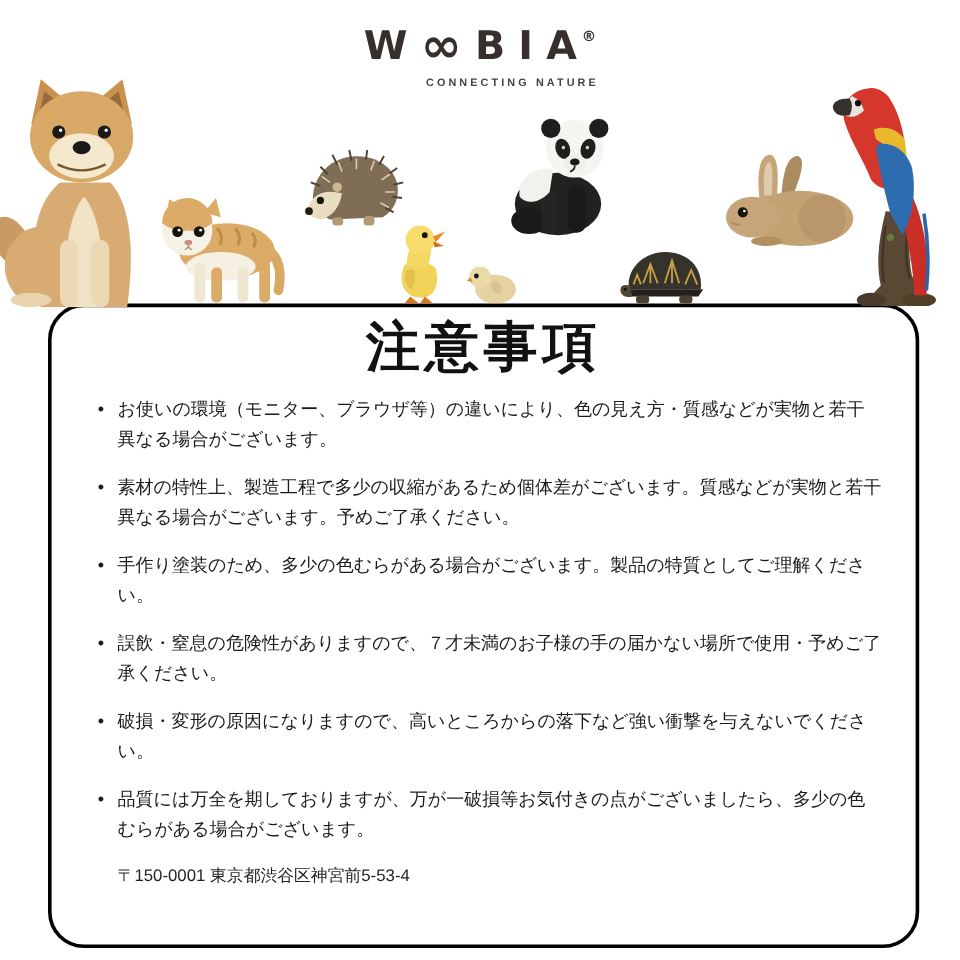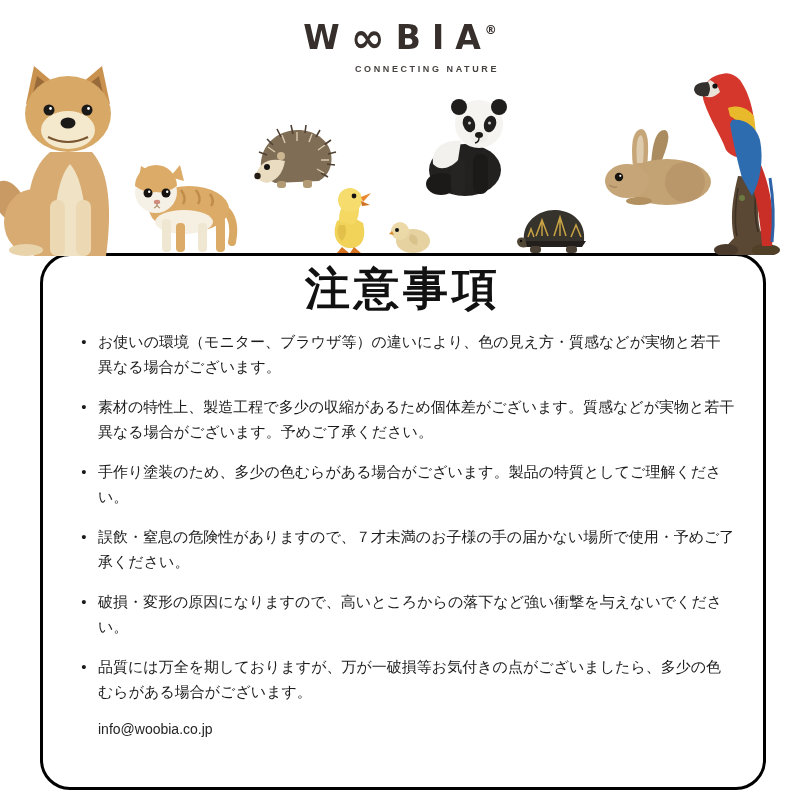--- a/index.html
+++ b/index.html
@@ -223,18 +223,18 @@
           <li class="notice-item">
           <span class="bullet">•</span>
           <span class="item-text">破損・変形の原因になりますので、高いところからの落下など強い衝撃を与えないでください。</span>
         </li>
           <li class="notice-item">
           <span class="bullet">•</span>
           <span class="item-text">品質には万全を期しておりますが、万が一破損等お気付きの点がございましたら、多少の色むらがある場合がございます。</span>
         </li>
         </ul>
       <div class="company">
-        <div>info@woobia.co.jp</div>
+        <div>〒150-0001 東京都渋谷区神宮前5-53-4</div>
       </div>
     </div>
   </div>
 
 </div>
 
 </body></html>

